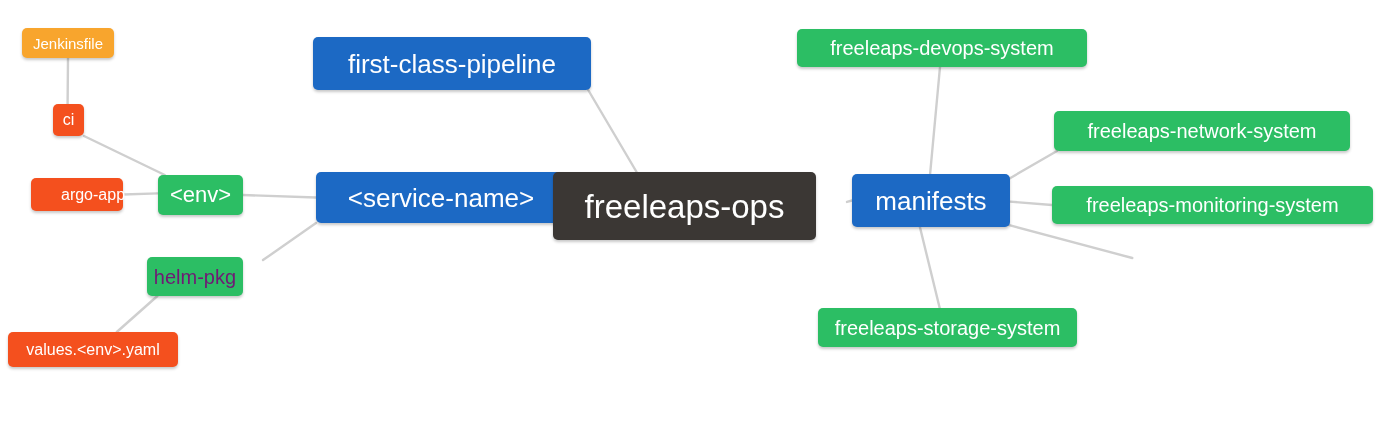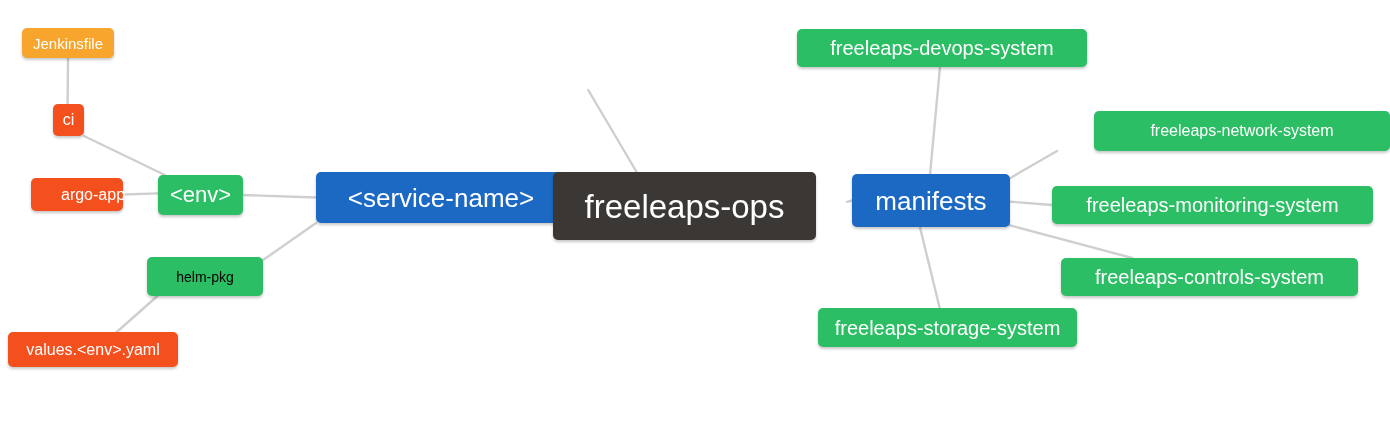--- a/index.html
+++ b/index.html
@@ -75,44 +75,44 @@
       </div>
       <div class="node" style="left: 53px; top: 104px; width: 31px; height: 32px; font-size: 16px; background: rgb(244, 80, 30); color: rgb(255, 255, 255);">
         <span>ci</span>
       </div>
       <div class="node" style="left: 31px; top: 178px; width: 92px; height: 33px; font-size: 16px; background: rgb(244, 80, 30); color: rgb(255, 255, 255); padding-left: 32px;">
         <span>argo-app</span>
       </div>
       <div class="node" style="left: 158px; top: 175px; width: 85px; height: 40px; font-size: 22px; background: rgb(44, 190, 100); color: rgb(255, 255, 255);">
         <span>&lt;env&gt;</span>
       </div>
-      <div class="node" style="left: 147px; top: 257px; width: 116px; height: 39px; font-size: 14px; background: rgb(44, 190, 100); color: #000000;">
+      <div class="node" style="left: 147px; top: 257px; width: 96px; height: 39px; font-size: 20px; background: rgb(44, 190, 100); color: #701a75;">
         <span>helm-pkg</span>
       </div>
       <div class="node" style="left: 8px; top: 332px; width: 170px; height: 35px; font-size: 16px; background: rgb(244, 80, 30); color: rgb(255, 255, 255);">
         <span>values.&lt;env&gt;.yaml</span>
+      </div>
+      <div class="node" style="left: 313px; top: 37px; width: 278px; height: 53px; font-size: 26px; background: rgb(28, 105, 196); color: rgb(255, 255, 255);">
+        <span>first-class-pipeline</span>
       </div>
       <div class="node" style="left: 316px; top: 172px; width: 250px; height: 51px; font-size: 26px; background: rgb(28, 105, 196); color: rgb(255, 255, 255);">
         <span>&lt;service-name&gt;</span>
       </div>
       <div class="node" style="left: 553px; top: 172px; width: 263px; height: 68px; font-size: 33px; background: rgb(59, 55, 52); color: rgb(255, 255, 255);">
         <span>freeleaps-ops</span>
       </div>
       <div class="node" style="left: 852px; top: 174px; width: 158px; height: 53px; font-size: 26px; background: rgb(28, 105, 196); color: rgb(255, 255, 255);">
         <span>manifests</span>
       </div>
       <div class="node" style="left: 797px; top: 29px; width: 290px; height: 38px; font-size: 20px; background: rgb(44, 190, 100); color: rgb(255, 255, 255);">
         <span>freeleaps-devops-system</span>
       </div>
-      <div class="node" style="left: 1054px; top: 111px; width: 296px; height: 40px; font-size: 16px; background: rgb(44, 190, 100); color: rgb(255, 255, 255); margin-left: 40px;">
+      <div class="node" style="left: 1054px; top: 111px; width: 296px; height: 40px; font-size: 20px; background: rgb(44, 190, 100); color: rgb(255, 255, 255);">
         <span>freeleaps-network-system</span>
       </div>
       <div class="node" style="left: 1052px; top: 186px; width: 321px; height: 38px; font-size: 20px; background: rgb(44, 190, 100); color: rgb(255, 255, 255); justify-content: center;">
         <span>freeleaps-monitoring-system</span>
-      </div>
-      <div class="node" style="left: 1061px; top: 258px; width: 297px; height: 38px; font-size: 20px; background: rgb(44, 190, 100); color: rgb(255, 255, 255);">
-        <span>freeleaps-controls-system</span>
       </div>
       <div class="node" style="left: 818px; top: 308px; width: 259px; height: 39px; font-size: 20px; background: rgb(44, 190, 100); color: rgb(255, 255, 255);">
         <span>freeleaps-storage-system</span>
       </div>
     </div>
 </div>
 
 </body></html>

